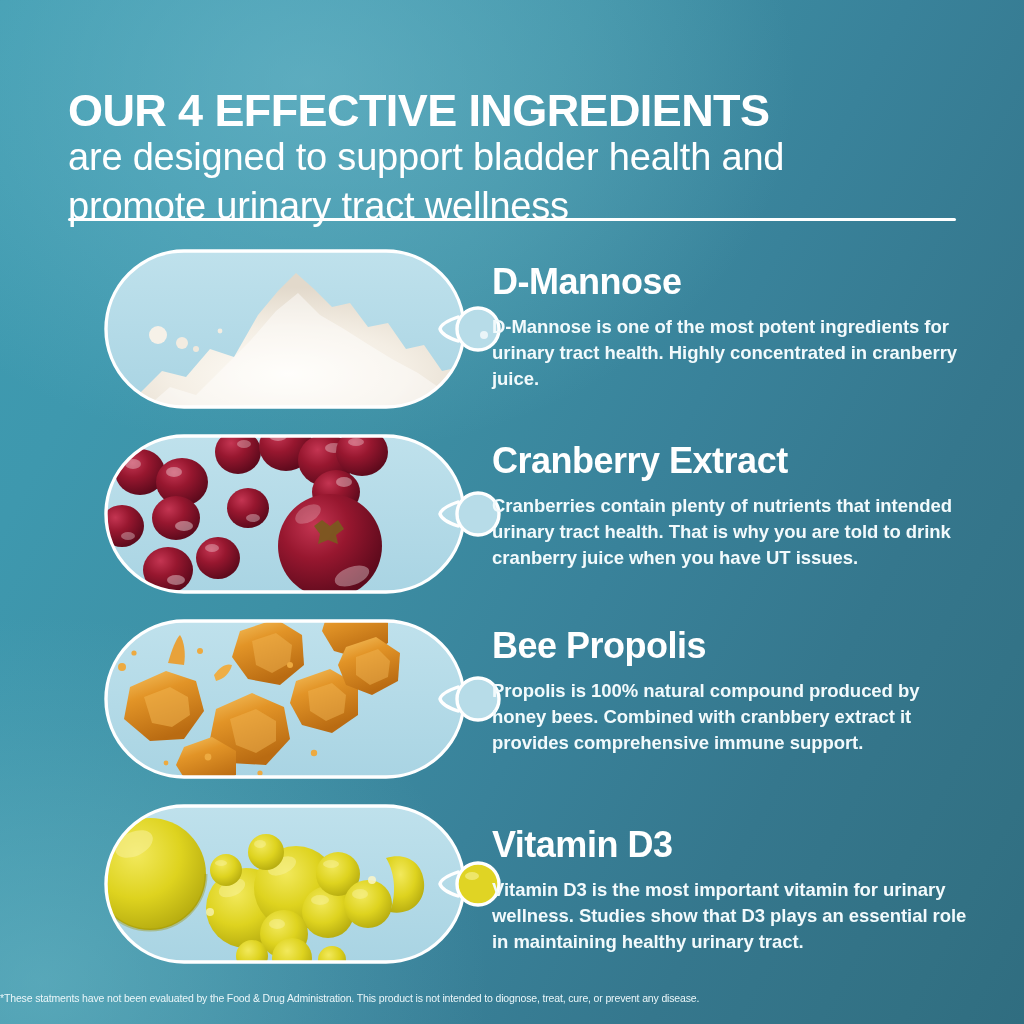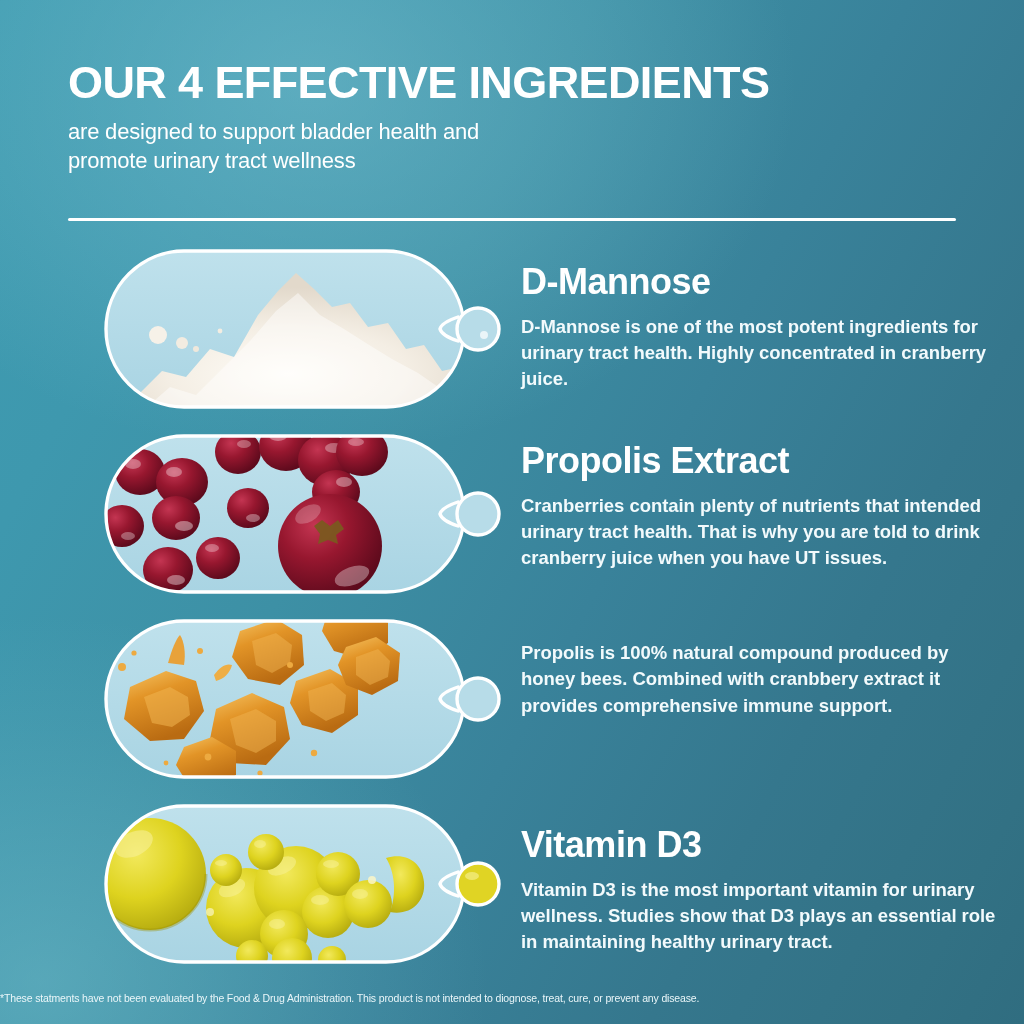--- a/index.html
+++ b/index.html
@@ -14,28 +14,28 @@
         rgba(118,190,206,0.55) 0%, rgba(118,190,206,0.22) 45%, rgba(118,190,206,0) 72%),
       radial-gradient(ellipse 560px 460px at 4% 96%,
         rgba(120,195,208,0.45) 0%, rgba(120,195,208,0.12) 55%, rgba(120,195,208,0) 80%),
       linear-gradient(118deg,
         #3f9cb1 0%, #3e98ae 18%, #3d90a5 38%, #39829a 58%,
         #35778d 76%, #327184 92%, #306d80 100%);
     overflow:hidden;
   }
 
   
-  .head { position:absolute; left:68px; top:60px; width:900px; }
+  .head { position:absolute; left:68px; top:88px; width:900px; }
   .head h1 {
     font-size:45px; font-weight:700; letter-spacing:-0.6px;
     color:#ffffff; line-height:1.0; white-space:nowrap;
   }
   .head h2 {
-    margin-top:13px;
-    font-size:22px; font-weight:400; letter-spacing:-0.2px;
+    margin-top:0;
+    font-size:38px; font-weight:400; letter-spacing:-0.2px;
     color:#ffffff; line-height:1.30;
   }
   .rule {
     position:absolute; left:68px; top:218px; width:888px; height:3px;
     background:#ffffff; border-radius:2px;
   }
 
   
   .row { position:absolute; left:0; width:1024px; }
   .row-1 { top:245px; }
@@ -43,21 +43,21 @@
   .row-3 { top:615px; }
   .row-4 { top:800px; }
 
   .capsule-wrap {
     position:absolute; left:100px; top:0;
     width:370px; height:168px;
   }
   .capsule-wrap svg { display:block; width:370px; height:168px; overflow:visible; }
 
   
-  .txt { position:absolute; left:492px; top:0; width:480px;margin-left:29px; }
+  .txt { position:absolute; left:492px; top:0; width:480px; }
   .txt h3 {
     font-size:36px; font-weight:700; color:#ffffff;
     letter-spacing:-0.5px; line-height:1.05;
   }
   .txt p {
     margin-top:13px;
     font-size:18.5px; font-weight:700; color:#f2fafc;
     line-height:1.42; letter-spacing:-0.05px;
   }
   .row-1 .txt { top:18px; }
@@ -210,21 +210,21 @@
                      L228,110 L218,114 L220,104 Z" fill="#7a5a1e" opacity="0.92"></path>
           </g>
         </g>
 
         <path d="M84,6 H286 A78,78 0 0 1 286,162 H84 A78,78 0 0 1 84,6 Z" fill="none" stroke="#ffffff" stroke-width="3.4"></path>
         <path d="M358,72 C346,76 341,80 340,84 C341,88 346,92 358,96" fill="none" stroke="#ffffff" stroke-width="3.4" stroke-linecap="round"></path>
         <circle cx="378" cy="84" r="21" fill="#b7dce8" stroke="#ffffff" stroke-width="3.4"></circle>
       </svg>
     </div>
     <div class="txt">
-      <h3>Propolis Extract</h3>
+      <h3>Cranberry Extract</h3>
       <p>Cranberries contain plenty of nutrients that intended urinary tract health. That is why you are told to drink cranberry juice when you have UT issues.</p>
     </div>
   </div>
 
   <div class="row row-3">
     <div class="capsule-wrap">
       <svg viewBox="0 0 370 168">
         <defs>
           <clipPath id="capclip3">
             <path d="M84,6 H286 A78,78 0 0 1 286,162 H84 A78,78 0 0 1 84,6 Z"></path>
@@ -274,20 +274,21 @@
           <circle cx="214" cy="138" r="3.2" fill="#edaa40"></circle>
           <circle cx="160" cy="158" r="2.6" fill="#edaa40"></circle>
         </g>
 
         <path d="M84,6 H286 A78,78 0 0 1 286,162 H84 A78,78 0 0 1 84,6 Z" fill="none" stroke="#ffffff" stroke-width="3.4"></path>
         <path d="M358,72 C346,76 341,80 340,84 C341,88 346,92 358,96" fill="none" stroke="#ffffff" stroke-width="3.4" stroke-linecap="round"></path>
         <circle cx="378" cy="84" r="21" fill="#b7dce8" stroke="#ffffff" stroke-width="3.4"></circle>
       </svg>
     </div>
     <div class="txt">
+      <h3>Bee Propolis</h3>
       <p>Propolis is 100% natural compound produced by honey bees. Combined with cranbbery extract it provides comprehensive immune support.</p>
     </div>
   </div>
 
   <div class="row row-4">
     <div class="capsule-wrap">
       <svg viewBox="0 0 370 168">
         <defs>
           <clipPath id="capclip4">
             <path d="M84,6 H286 A78,78 0 0 1 286,162 H84 A78,78 0 0 1 84,6 Z"></path>

